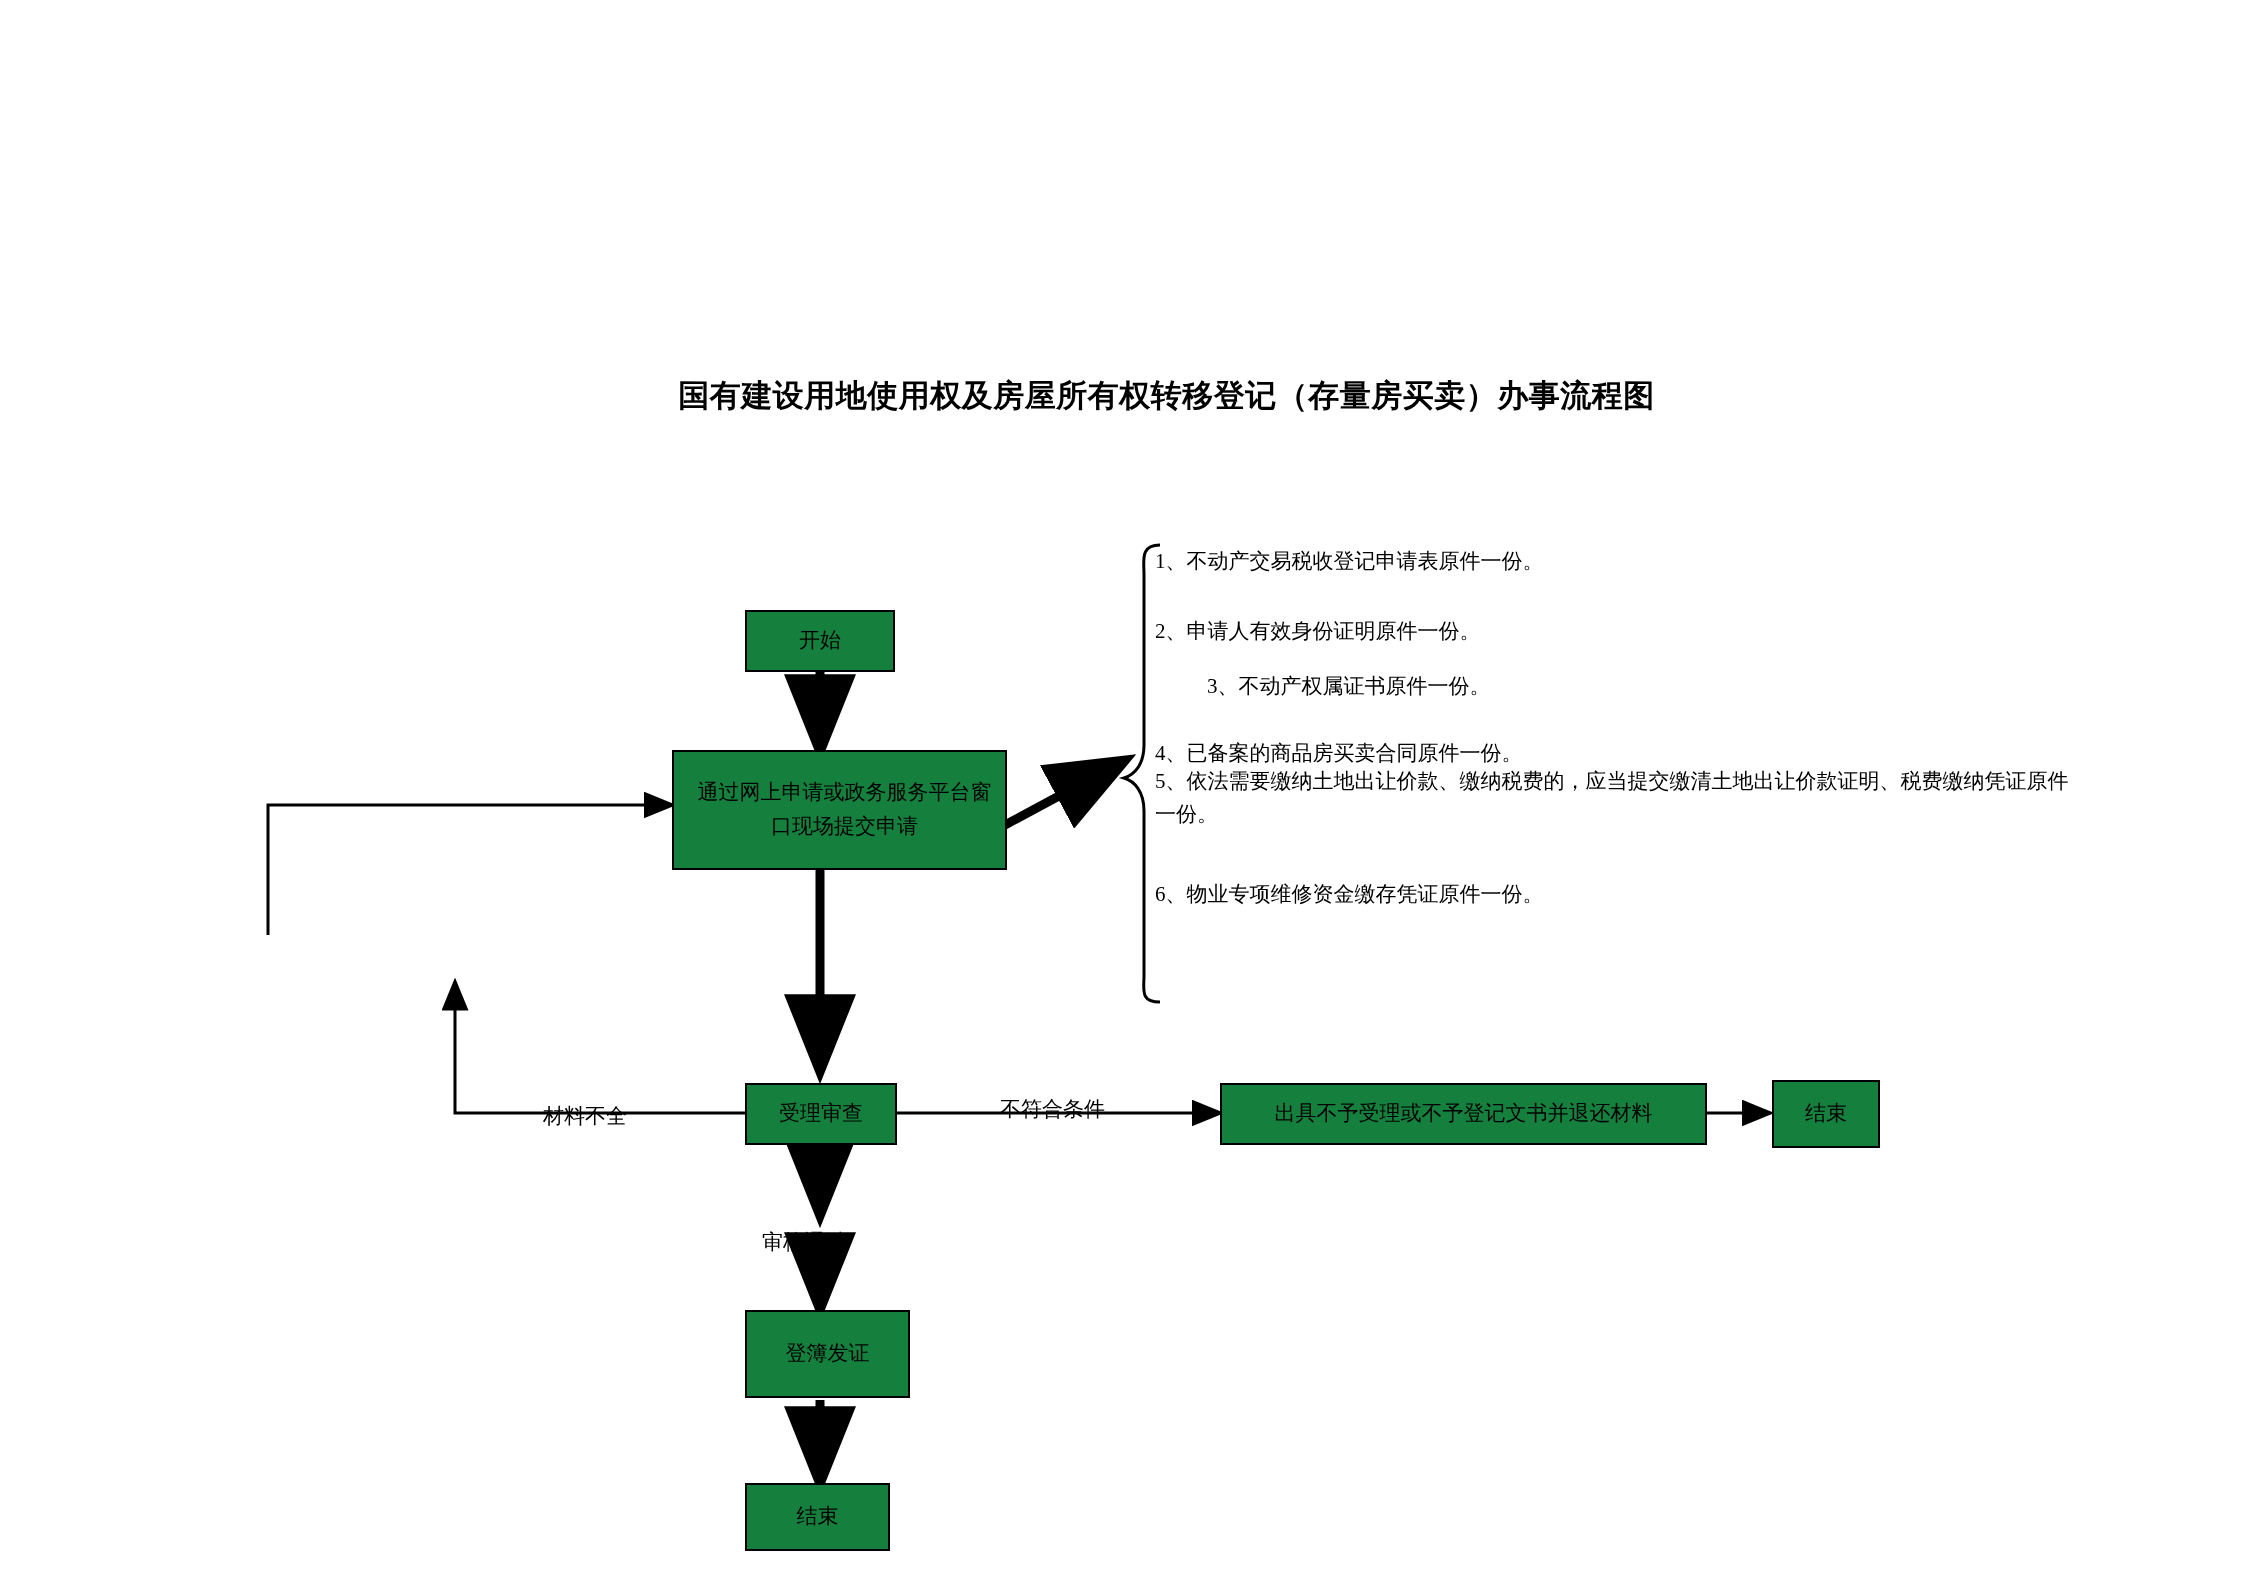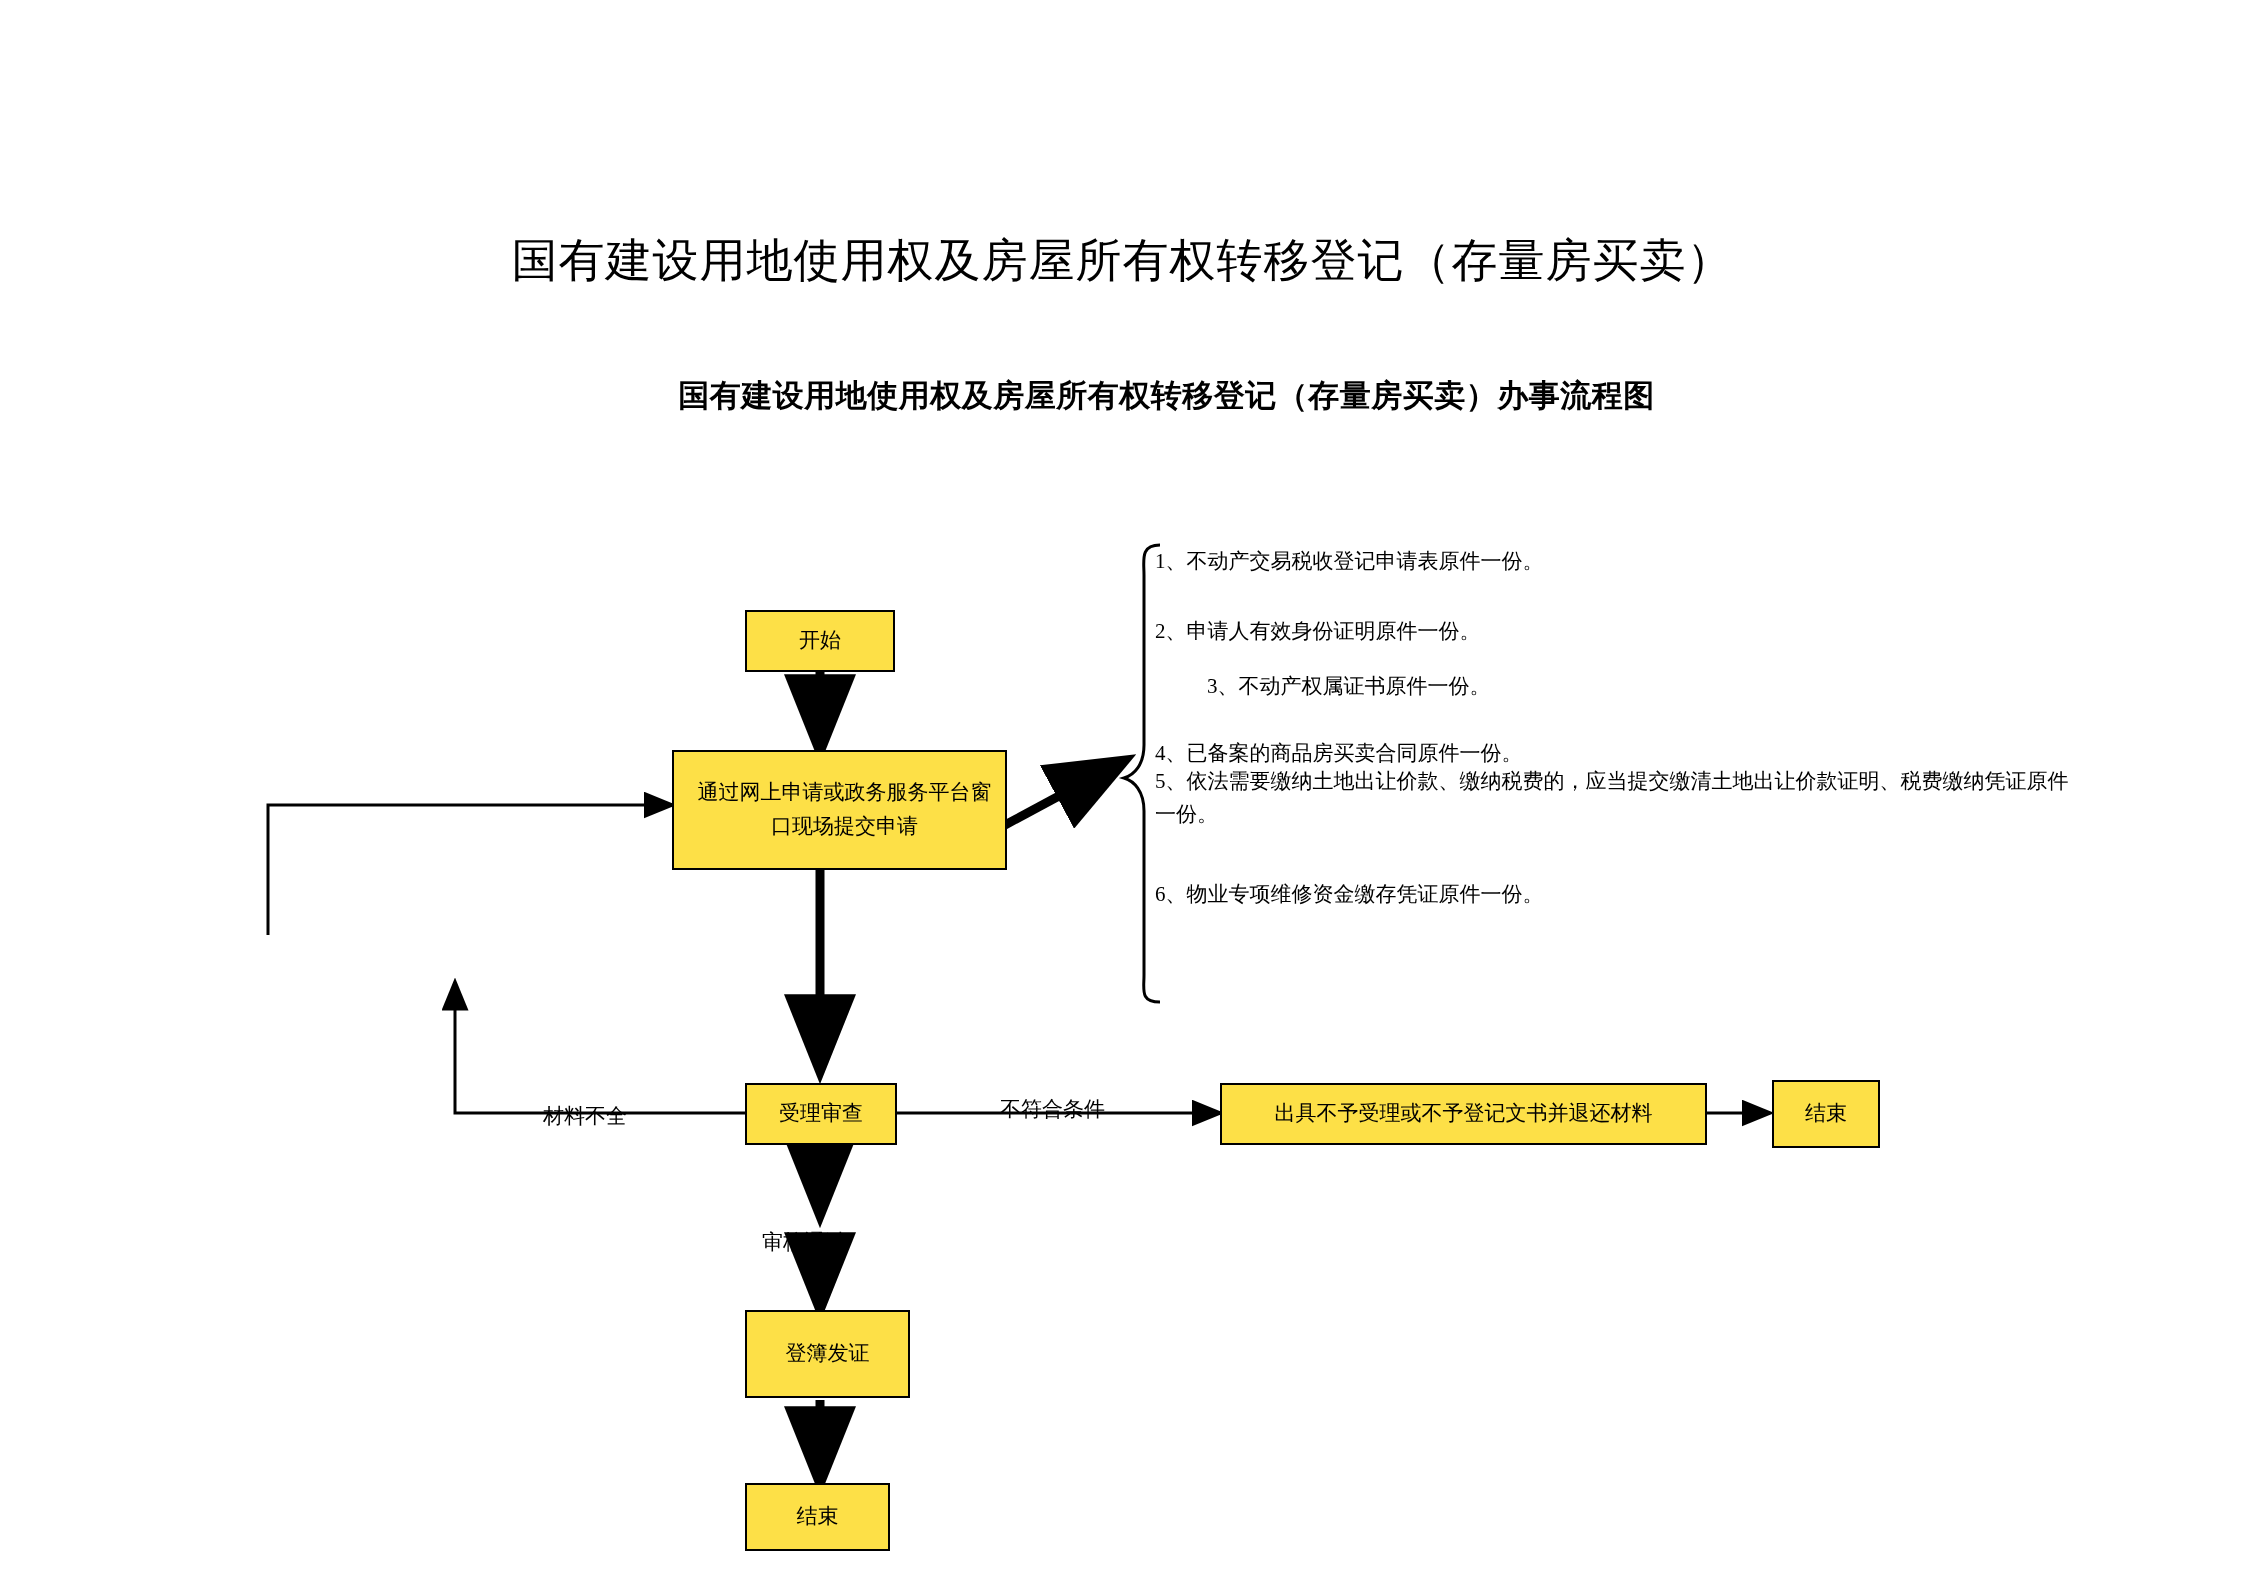--- a/index.html
+++ b/index.html
@@ -36,21 +36,21 @@
     text-align: center;
     font-size: 31px;
     font-weight: bold;
     letter-spacing: 0.5px;
     font-family: "Liberation Serif", "DejaVu Serif", serif;
     padding-left: 44px;
   }
   .node {
     position: absolute;
     border: 2px solid #000000;
-    background: #fde047;
+    background: #15803d;
     box-sizing: border-box;
     display: flex;
     align-items: center;
     justify-content: center;
     text-align: center;
     font-size: 21px;
     line-height: 1.5;
     font-family: "Liberation Serif", "DejaVu Serif", serif;
     padding: 2px 6px;
   }
@@ -74,21 +74,20 @@
     width: 2245px;
     height: 1587px;
     pointer-events: none;
   }
 </style>
 </head>
 <body>
 
 <div id="page">
 
-  <div class="title-main">国有建设用地使用权及房屋所有权转移登记（存量房买卖）</div>
   <div class="title-sub">国有建设用地使用权及房屋所有权转移登记（存量房买卖）办事流程图</div>
 
   <svg class="arrows" viewBox="0 0 2245 1587">
     <defs>
       <marker id="arrowThick" markerWidth="10" markerHeight="8" refX="8.2" refY="4" orient="auto">
         <path d="M0,0 L10,4 L0,8 z" fill="#000000"></path>
       </marker>
       <marker id="arrowThin" markerWidth="11" markerHeight="9" refX="9.5" refY="4.5" orient="auto">
         <path d="M0,0 L11,4.5 L0,9 z" fill="#000000"></path>
       </marker>

